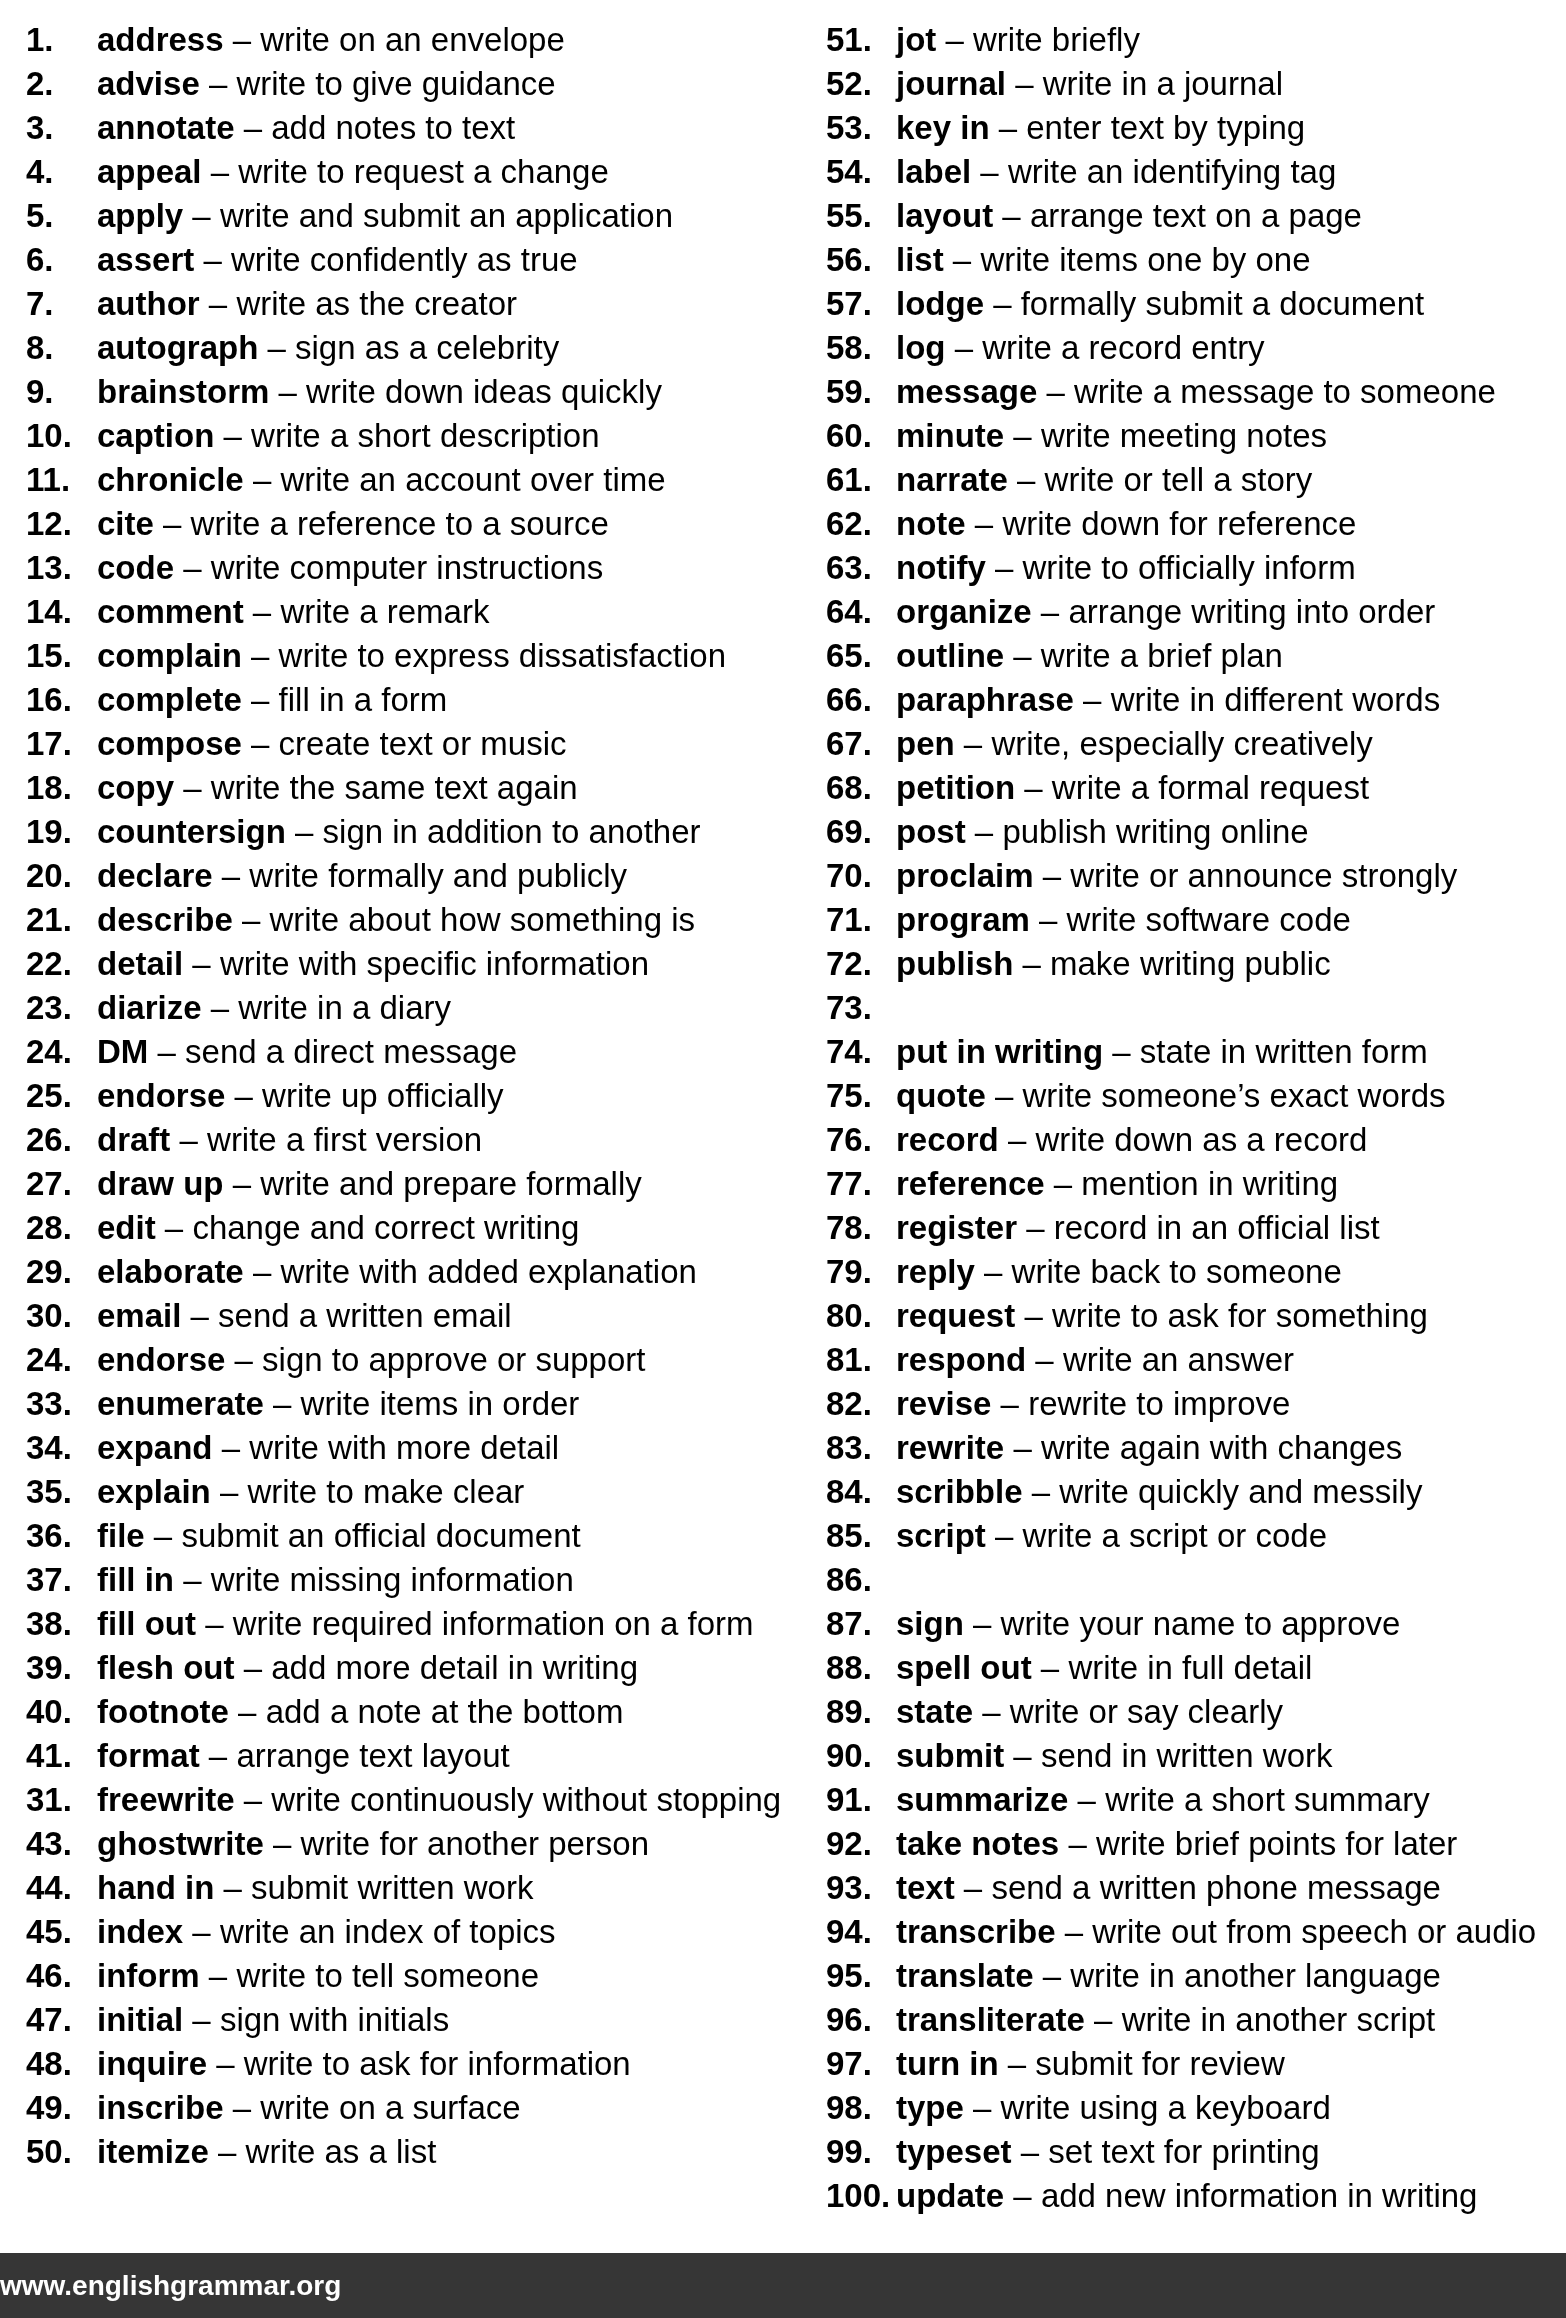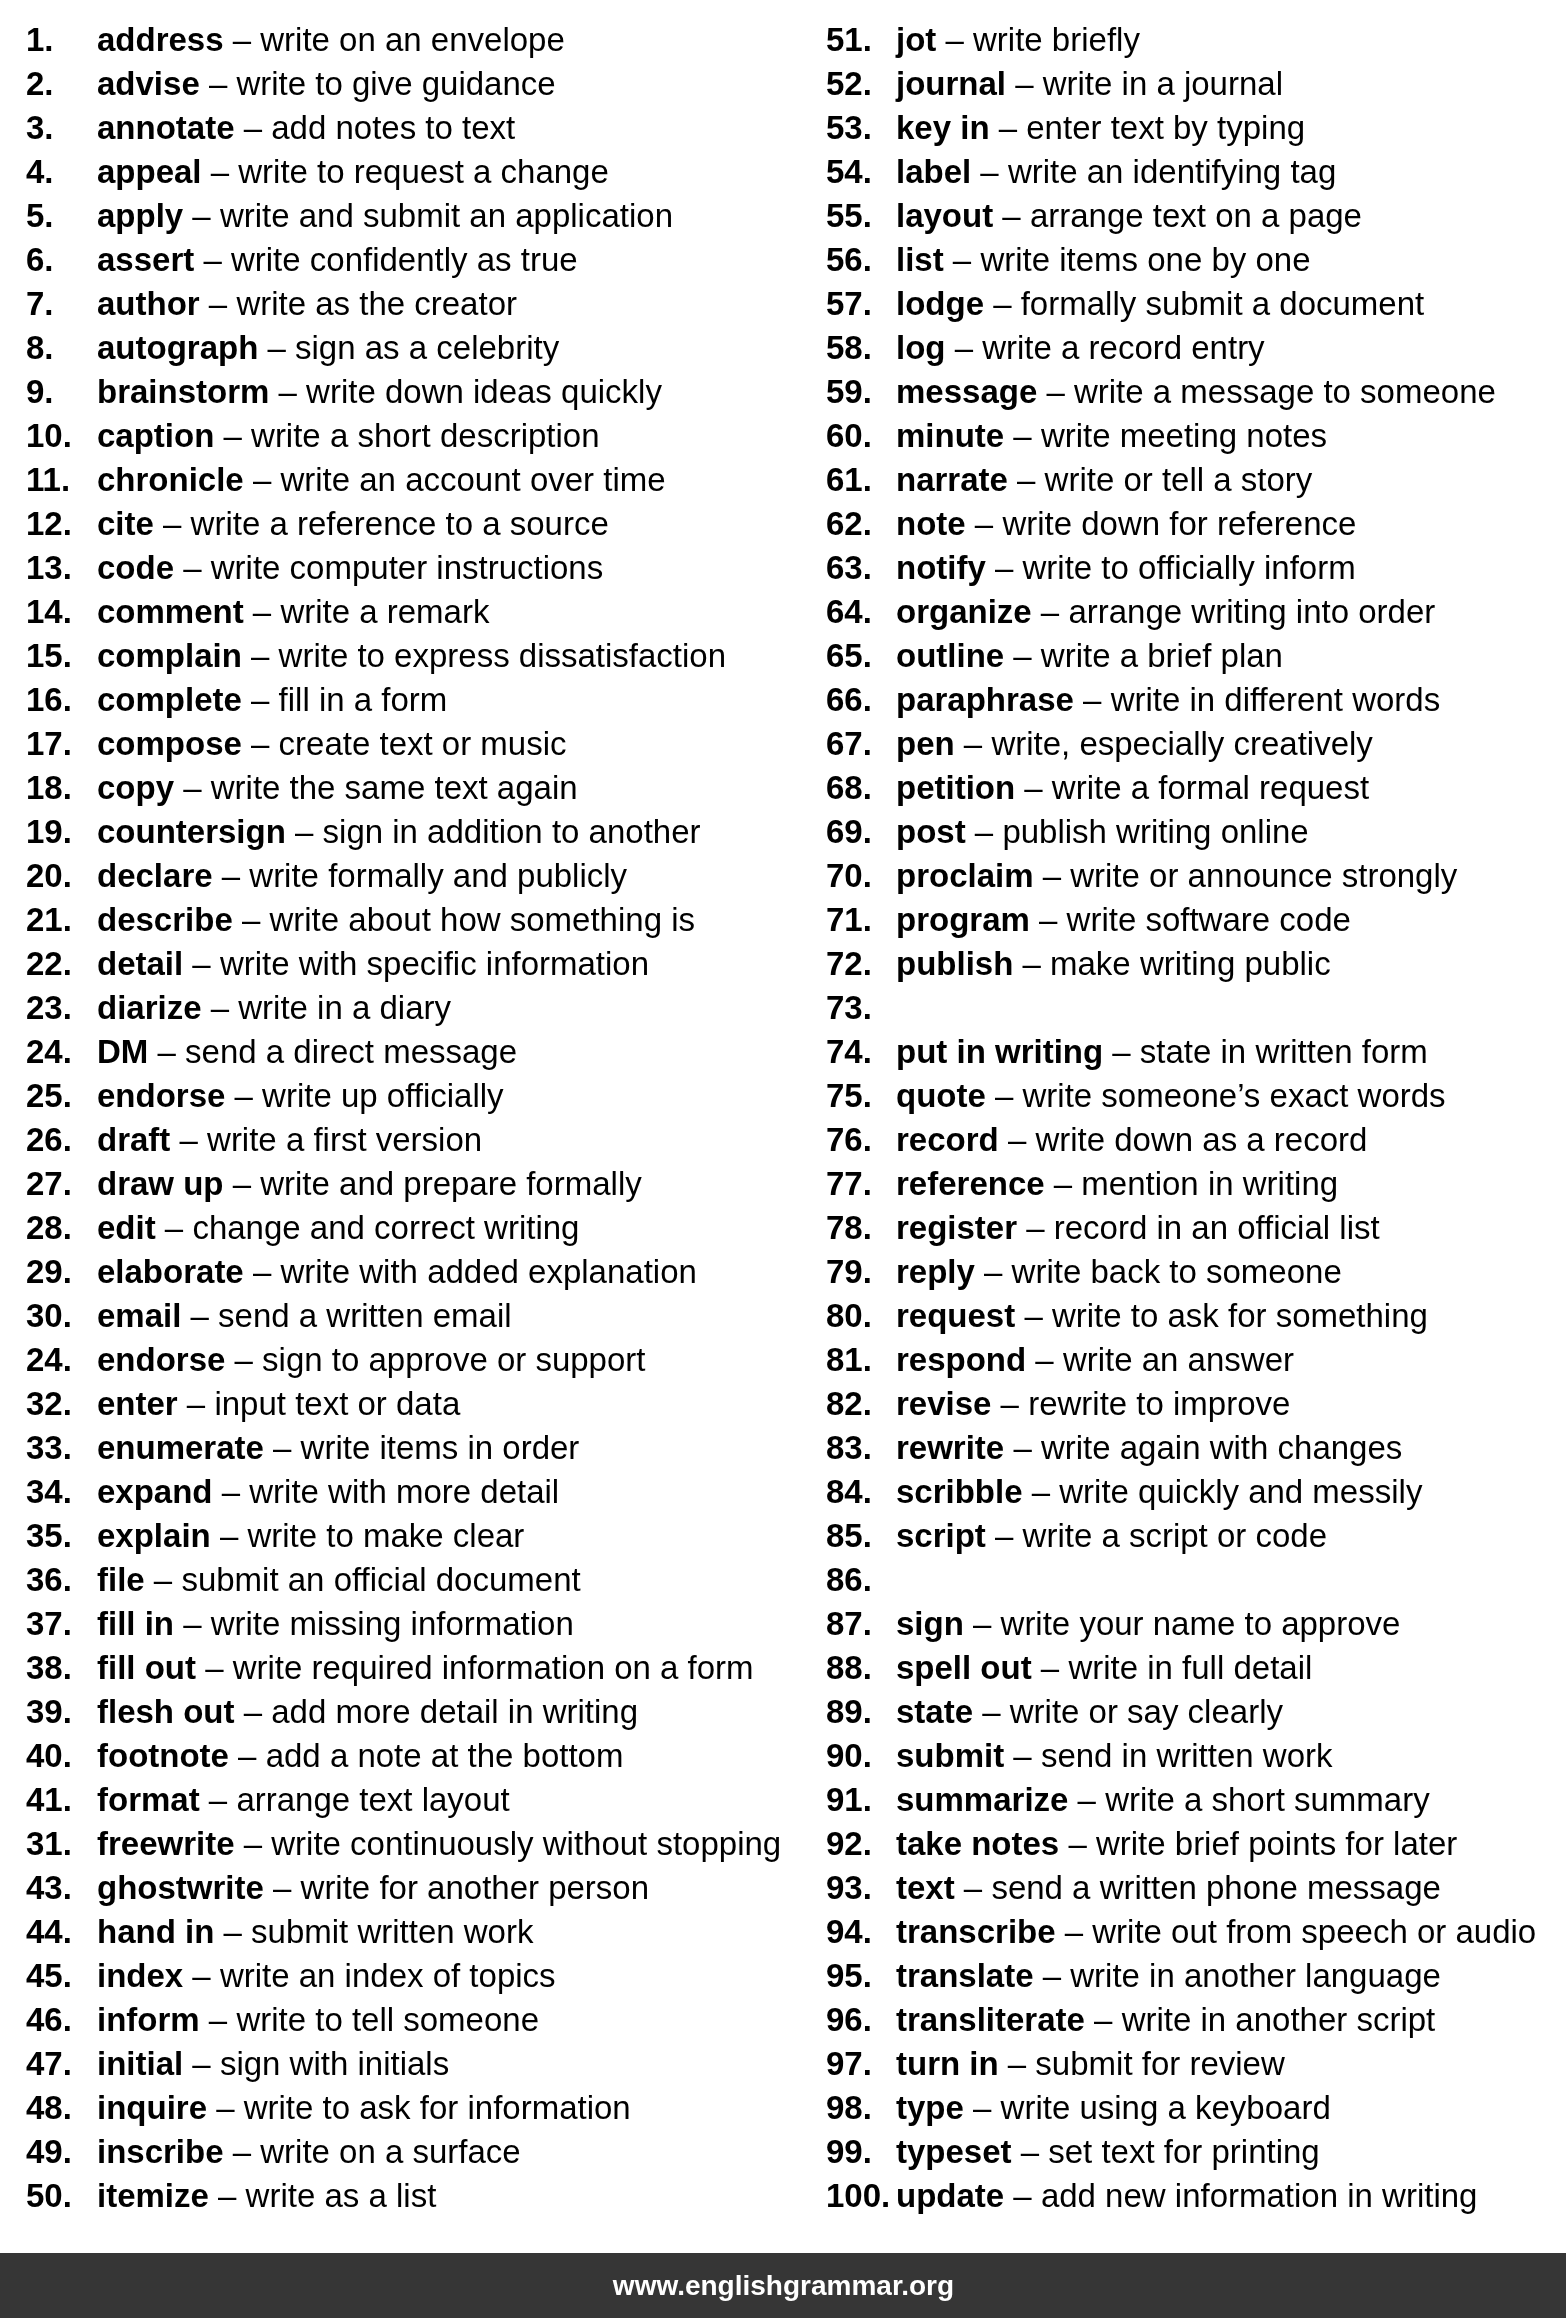--- a/index.html
+++ b/index.html
@@ -7,21 +7,21 @@
          font-family: "Liberation Sans", sans-serif; color: #000; }
   .col { position: absolute; top: 18.3px; }
   .col.left { left: 26px; width: 777px; }
   .col.right { left: 826px; width: 733px; }
   .row { height: 44px; line-height: 44px; font-size: 33px; white-space: nowrap; position: relative; }
   .num { font-weight: bold; position: absolute; left: 0; top: 0; }
   .entry { position: absolute; left: 71px; top: 0; }
   .col.right .entry { left: 70px; }
   .term { font-weight: bold; }
   .footer { position: absolute; left: 0; top: 2253px; width: 1567px; height: 66px;
-            background: #363636; color: #ffffff; text-align: center;
+            background: #363636; color: #ffffff; text-align: left;
             font-weight: bold; font-size: 28px; line-height: 66px; }
 </style>
 </head>
 <body>
 
 <div class="col left" id="col-left">
     <div class="row">
       <span class="num">1.</span>
       <span class="entry"><span class="term">address</span><span class="sep"> – </span><span class="def">write on an envelope</span></span>
     </div>
@@ -137,24 +137,20 @@
       <span class="num">29.</span>
       <span class="entry"><span class="term">elaborate</span><span class="sep"> – </span><span class="def">write with added explanation</span></span>
     </div>
     <div class="row">
       <span class="num">30.</span>
       <span class="entry"><span class="term">email</span><span class="sep"> – </span><span class="def">send a written email</span></span>
     </div>
     <div class="row">
       <span class="num">24.</span>
       <span class="entry"><span class="term">endorse</span><span class="sep"> – </span><span class="def">sign to approve or support</span></span>
-    </div>
-    <div class="row">
-      <span class="num">32.</span>
-      <span class="entry"><span class="term">enter</span><span class="sep"> – </span><span class="def">input text or data</span></span>
     </div>
     <div class="row">
       <span class="num">33.</span>
       <span class="entry"><span class="term">enumerate</span><span class="sep"> – </span><span class="def">write items in order</span></span>
     </div>
     <div class="row">
       <span class="num">34.</span>
       <span class="entry"><span class="term">expand</span><span class="sep"> – </span><span class="def">write with more detail</span></span>
     </div>
     <div class="row">

